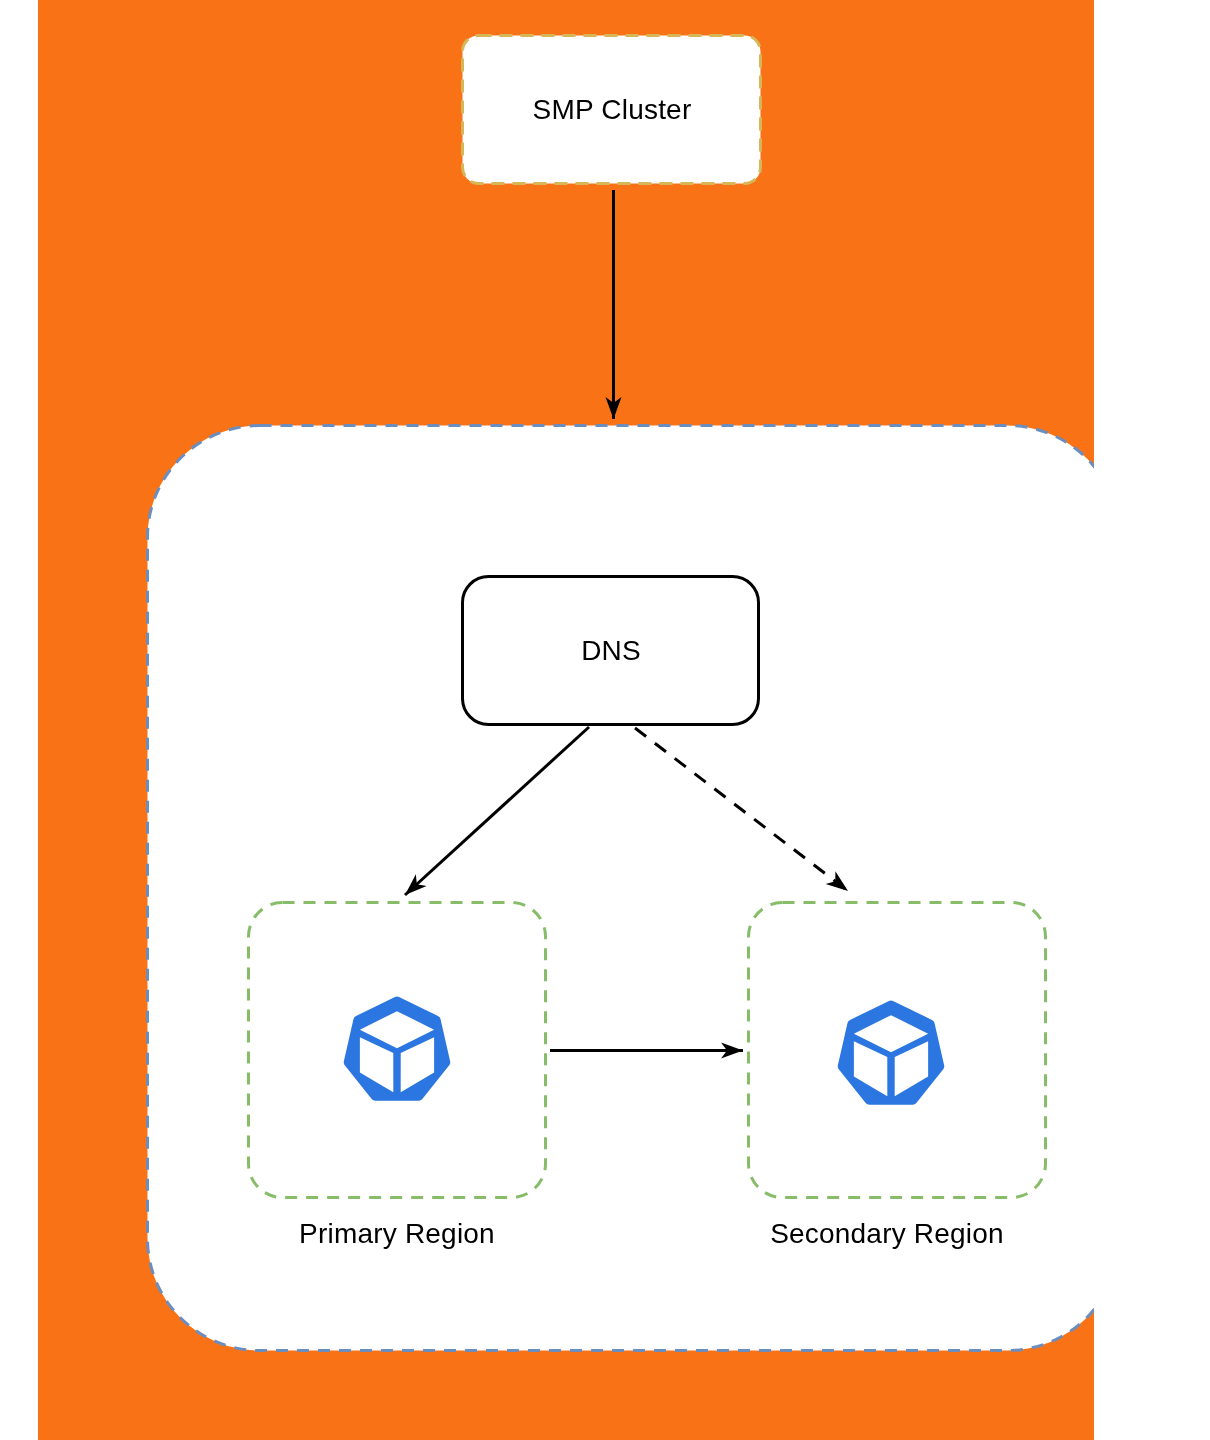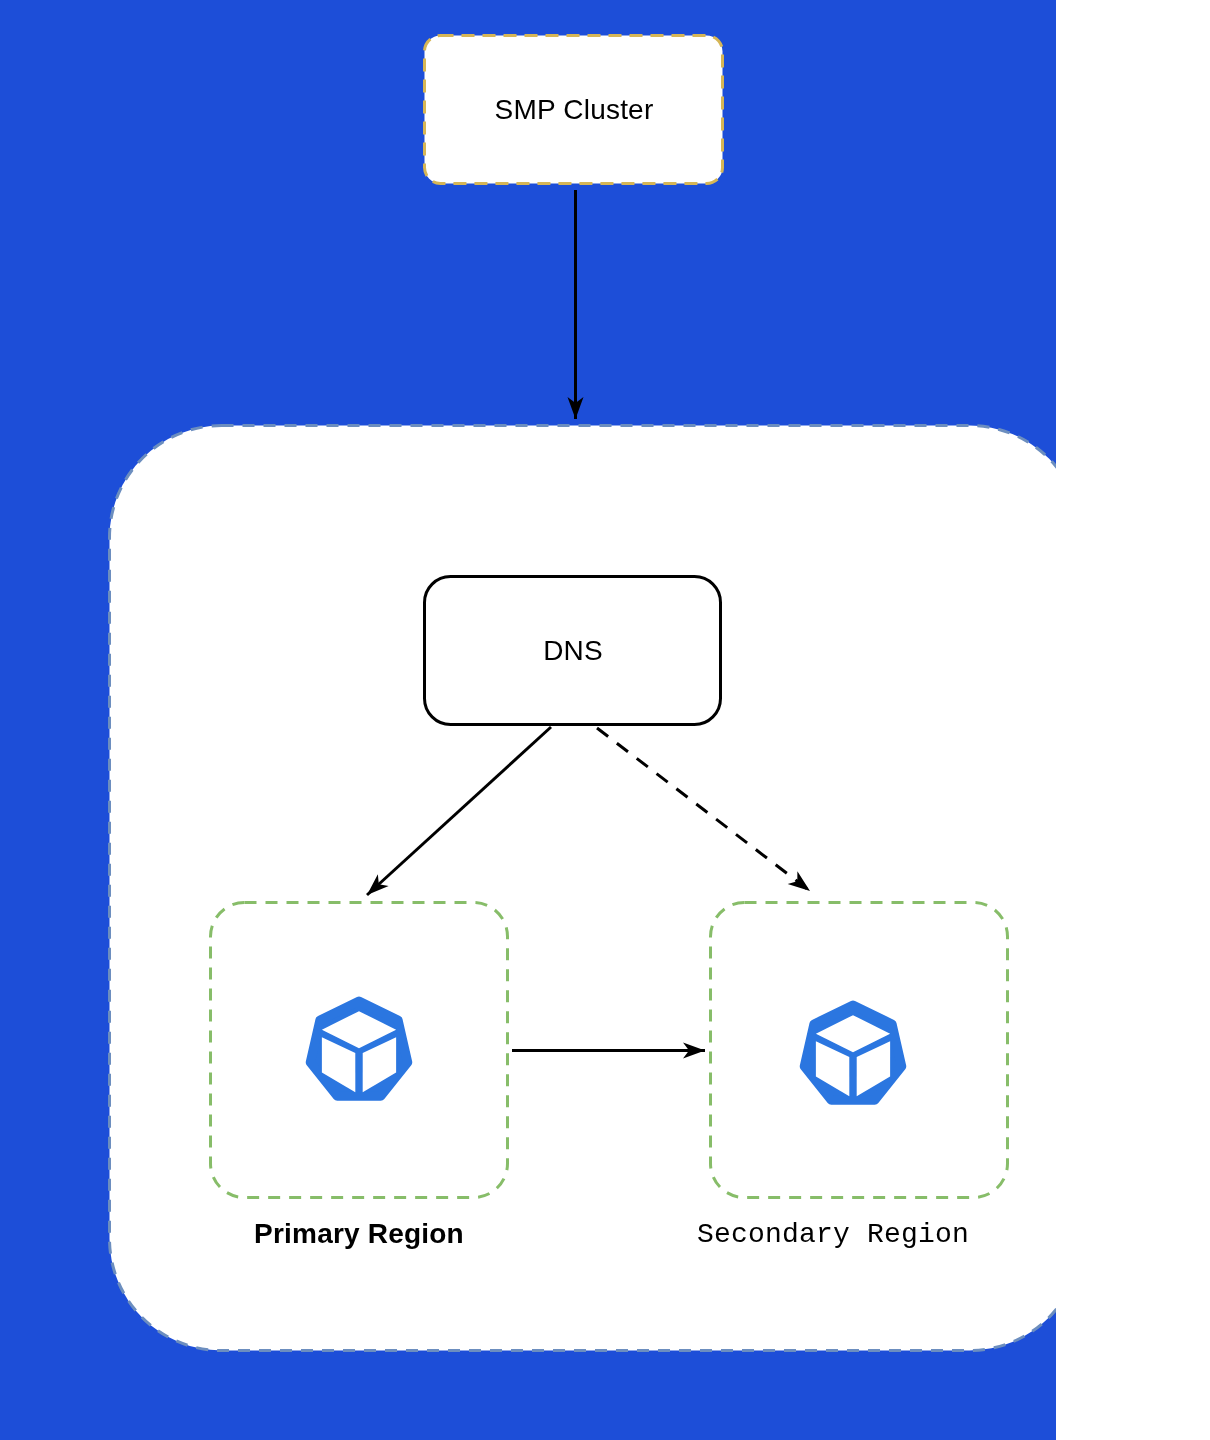--- a/index.html
+++ b/index.html
@@ -4,45 +4,46 @@
 <style>
   html, body {
     margin: 0;
     padding: 0;
     background: #ffffff;
   }
   .canvas {
     position: relative;
     width: 1056px;
     height: 1440px;
-    background: #1d4ed8;
+    background: #f97316;
     font-family: "Liberation Sans", sans-serif;
     overflow: hidden;
+    margin-left: 38px;
   }
   .layer {
     position: absolute;
     left: 0;
     top: 0;
     width: 1210px;
     height: 1440px;
   }
   .node-label {
     position: absolute;
     display: flex;
     align-items: center;
     justify-content: center;
     font-size: 28px;
     color: #000000;
     text-align: center;
     letter-spacing: 0.2px;
   }
   #smp-label  { left: 425px; top: 36px;  width: 298px; height: 148px; }
   #dns-label  { left: 425px; top: 577px; width: 296px; height: 148px; text-align: center; }
-  #primary-region-label   { left: 194px; top: 1216px; width: 330px; height: 36px; font-weight: bold; }
-  #secondary-region-label { left: 668px; top: 1216px; width: 330px; height: 36px; font-family: Liberation Mono, monospace; }
+  #primary-region-label   { left: 194px; top: 1216px; width: 330px; height: 36px; }
+  #secondary-region-label { left: 684px; top: 1216px; width: 330px; height: 36px; }
   .region-icon {
     position: absolute;
     width: 116px;
     height: 116px;
   }
   #primary-icon   { left: 301px; top: 992px; }
   #secondary-icon { left: 795px; top: 996px; }
 </style>
 </head>
 <body>

